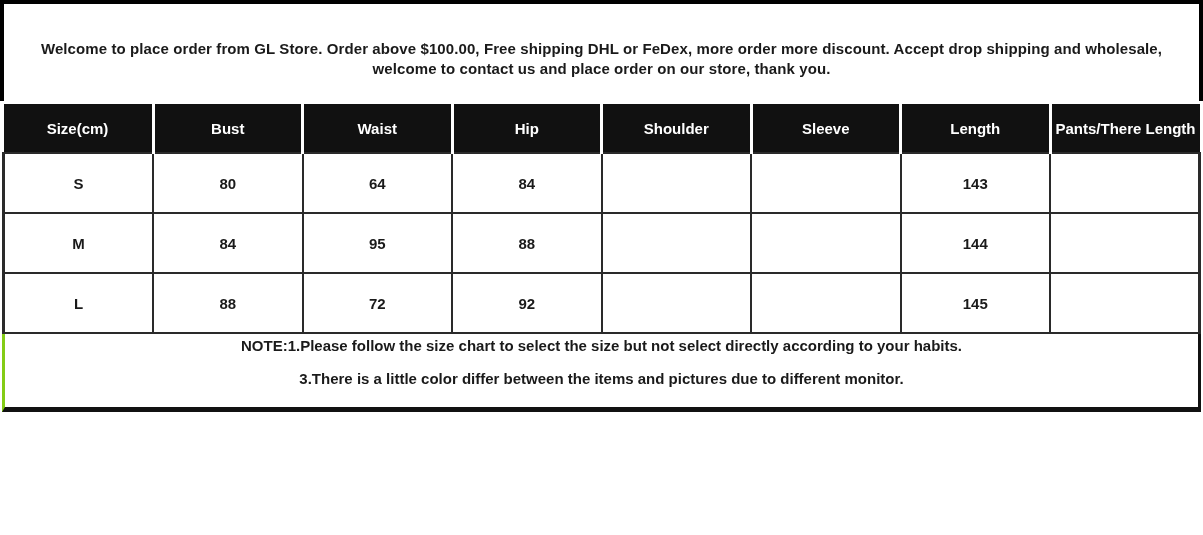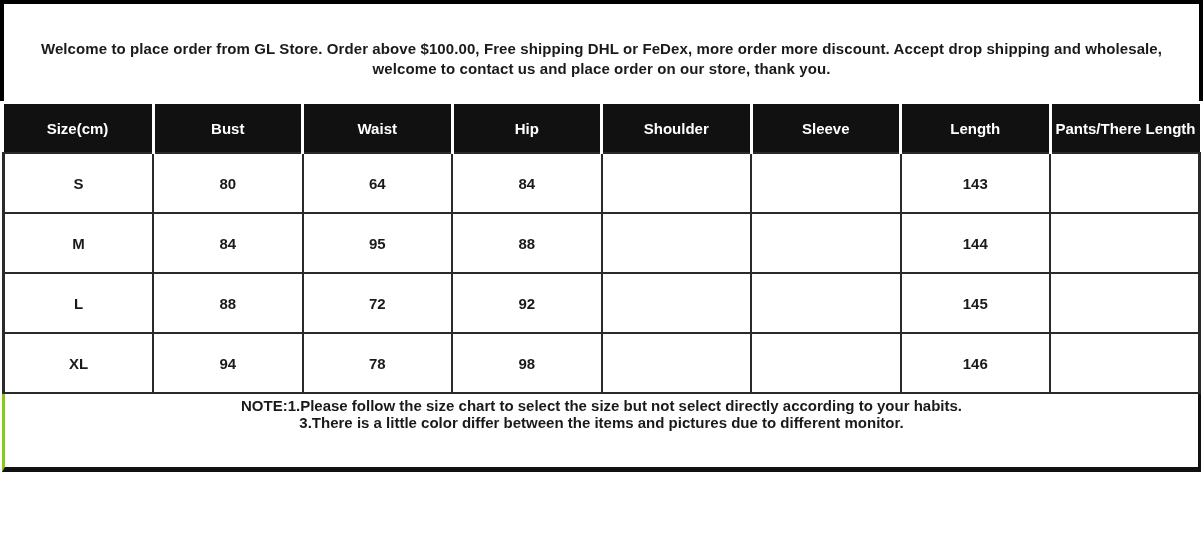--- a/index.html
+++ b/index.html
@@ -84,21 +84,21 @@
     border-right: 3px solid #111;
     border-bottom: 5px solid #111;
     text-align: center;
     padding-top: 3px;
   }
   .note-line {
     font-size: 15px;
     line-height: 17px;
     white-space: nowrap;
   }
-  .note-line.gap-above { }
+  .note-line.gap-above { margin-top: 16px; }
 </style>
 </head>
 <body>
 
 <div class="banner">
   <div class="banner-line">Welcome to place order from GL Store. Order above $100.00, Free shipping DHL or FeDex, more order more discount. Accept drop shipping and wholesale,</div>
   <div class="banner-line">welcome to contact us and place order on our store, thank you.</div>
 </div>
 
 <div class="size-table-wrap">
@@ -149,30 +149,20 @@
         <tr>
           <td>L</td>
           <td>88</td>
           <td>72</td>
           <td>92</td>
           <td></td>
           <td></td>
           <td>145</td>
           <td></td>
         </tr>
-        <tr>
-          <td>XL</td>
-          <td>94</td>
-          <td>78</td>
-          <td>98</td>
-          <td></td>
-          <td></td>
-          <td>146</td>
-          <td></td>
-        </tr>
       </tbody>
   </table>
 </div>
 
 <div class="notes">
   <div class="note-line">NOTE:1.Please follow the size chart to select the size but not select directly according to your habits.</div>
   <div class="note-line gap-above">3.There is a little color differ between the items and pictures due to different monitor.</div>
 </div>
 
 </body></html>

